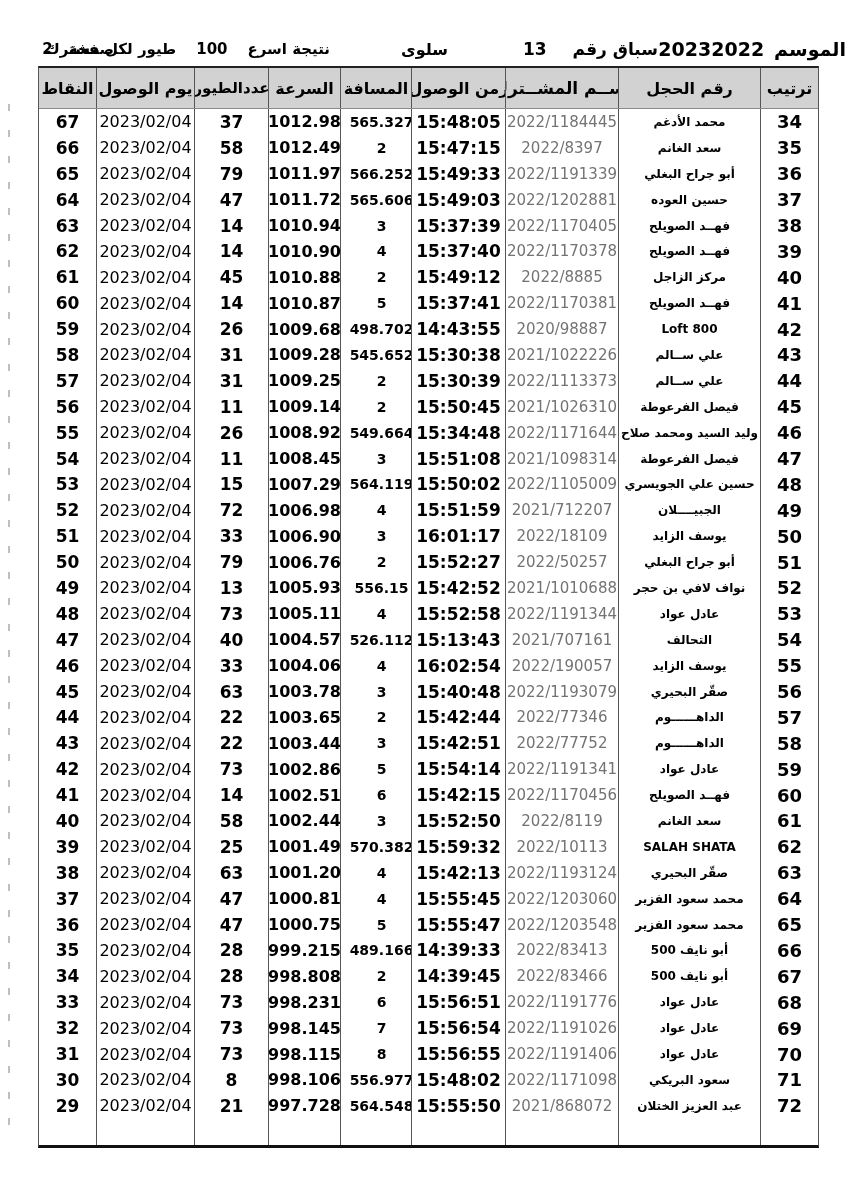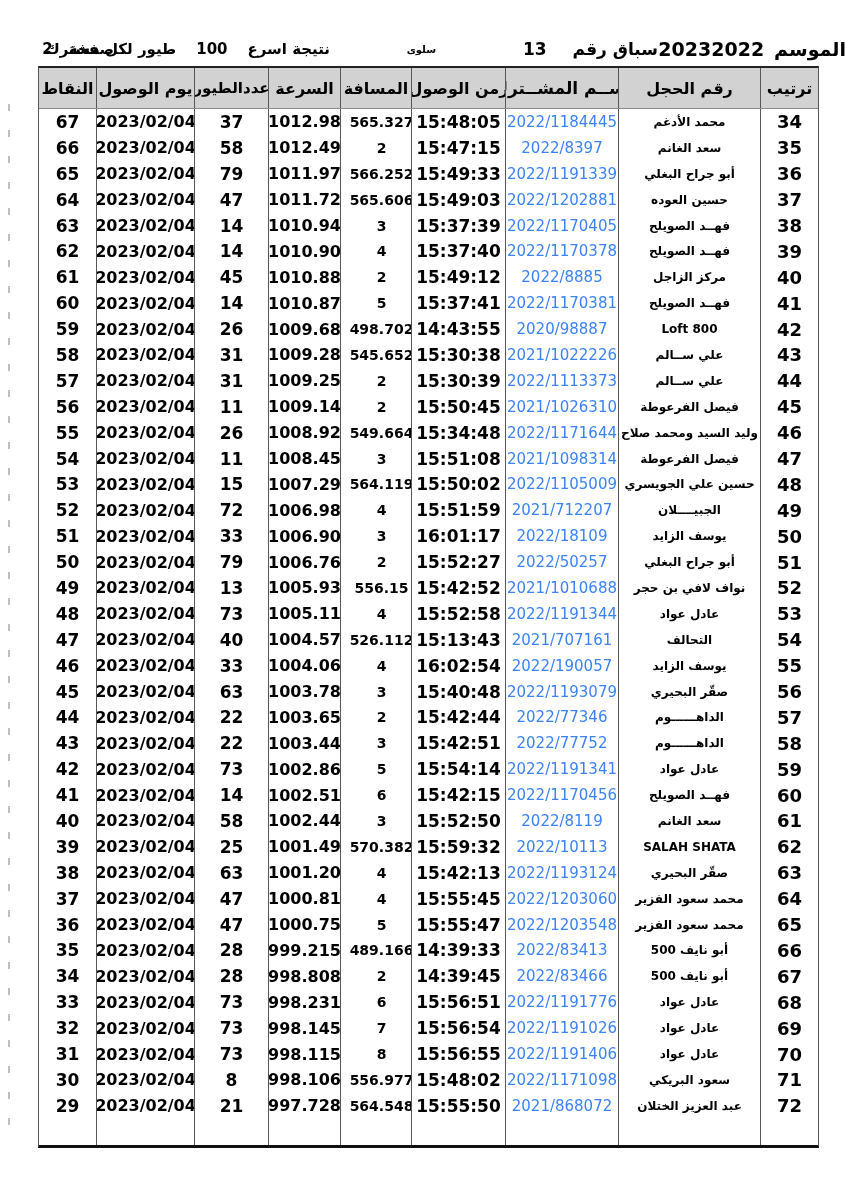--- a/index.html
+++ b/index.html
@@ -5,21 +5,21 @@
   html,body{margin:0;padding:0;}
   body{
     width:848px;height:1200px;position:relative;background:#ffffff;
     font-family:"DejaVu Sans",sans-serif;color:#000;overflow:hidden;
   }
   
   .top-header{position:absolute;top:36px;left:0;width:848px;height:26px;direction:rtl;}
   .hdr-item{position:absolute;top:0;height:26px;display:flex;direction:rtl;align-items:center;white-space:nowrap;font-weight:bold;}
   .hdr-season{right:2px;font-size:19px;column-gap:10px;}
   .hdr-race{right:190px;font-size:17px;column-gap:26px;}
-  .hdr-location{right:412px;font-size:10px;margin-left:34px;}
+  .hdr-location{right:400px;font-size:16px;margin-left:34px;}
   .hdr-result{right:518px;font-size:15px;column-gap:20px;}
   .hdr-page{right:734px;font-size:15px;column-gap:16px;}
   
   .rtable{
     position:absolute;top:66px;left:38px;width:779px;direction:rtl;
     border:1px solid #565656;border-top:2px solid #222;border-bottom:3px solid #111;
     box-sizing:content-box;background:#fff;
   }
   .trow{display:grid;grid-template-columns:58px 142px 113px 94px 71px 72px 74px 98px 57px;}
   .thead{height:40px;background:#d2d2d2;border-bottom:1px solid #8a8a8a;}
@@ -27,26 +27,26 @@
   .cell,.hcell{
     display:flex;align-items:center;justify-content:center;
     overflow:hidden;white-space:nowrap;border-left:1px solid #565656;
   }
   .trow > :last-child{border-left:none;}
   .hcell{font-weight:bold;font-size:16px;direction:rtl;}
   .hcell.h-name{font-size:17px;}
   .hcell.h-birds{font-size:15px;letter-spacing:-0.5px;}
   .col-rank{font-size:18px;font-weight:bold;direction:ltr;}
   .col-name{font-size:12px;font-weight:bold;direction:rtl;}
-  .col-ring{font-size:15px;font-weight:normal;color:#3b82f6;direction:ltr;}
+  .col-ring{font-size:15px;font-weight:normal;color:#737373;direction:ltr;}
   .col-time{font-size:17px;font-weight:bold;direction:ltr;}
   .col-distance{font-size:14px;font-weight:bold;direction:ltr;padding-left:11px;}
   .col-speed{font-size:16px;font-weight:bold;direction:ltr;}
   .col-birds{font-size:17px;font-weight:bold;direction:ltr;}
-  .col-day{font-size:16px;font-weight:bold;direction:ltr;}
+  .col-day{font-size:16px;font-weight:normal;direction:ltr;}
   .col-points{font-size:17px;font-weight:bold;direction:ltr;}
   
   .left-ticks{
     position:absolute;left:8px;top:104px;width:2px;height:1040px;
     background:repeating-linear-gradient(to bottom,#8a8a8a 0 7px,transparent 7px 26px);
     opacity:.55;
   }
 </style>
 </head>
 <body>

